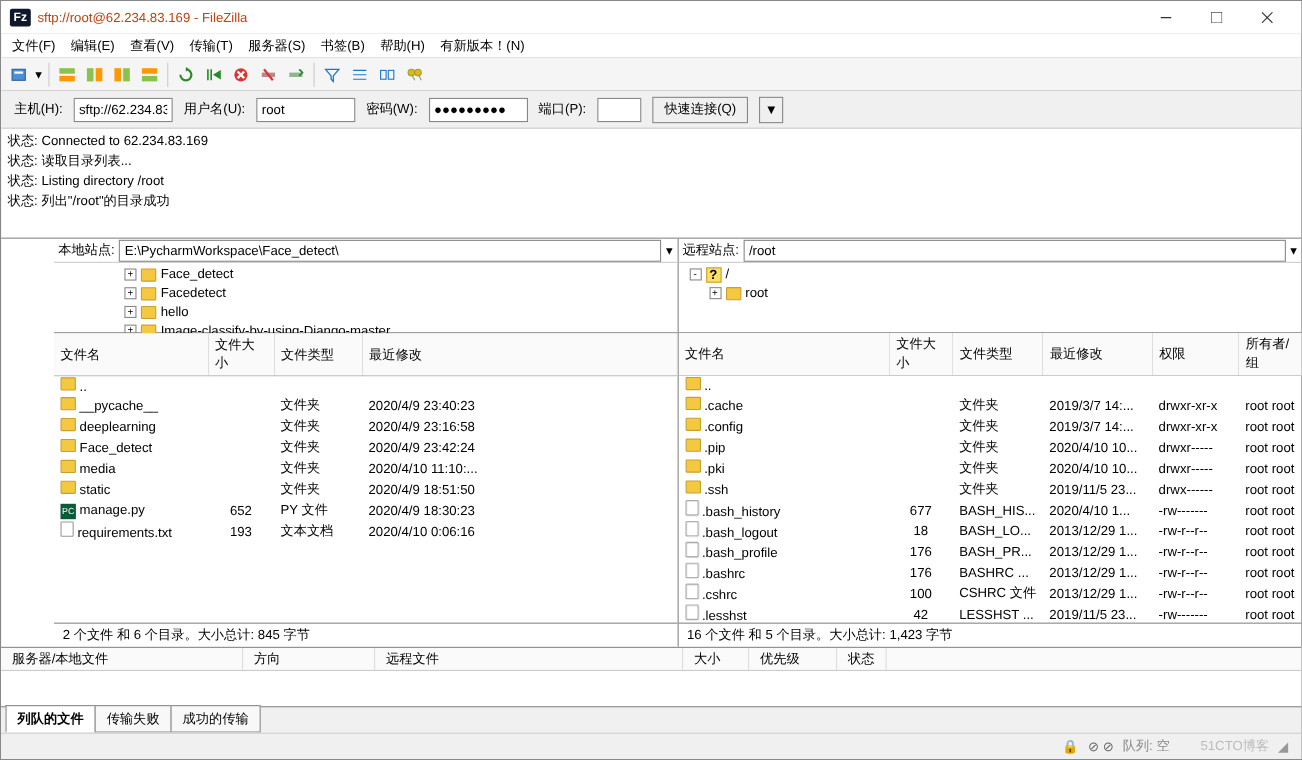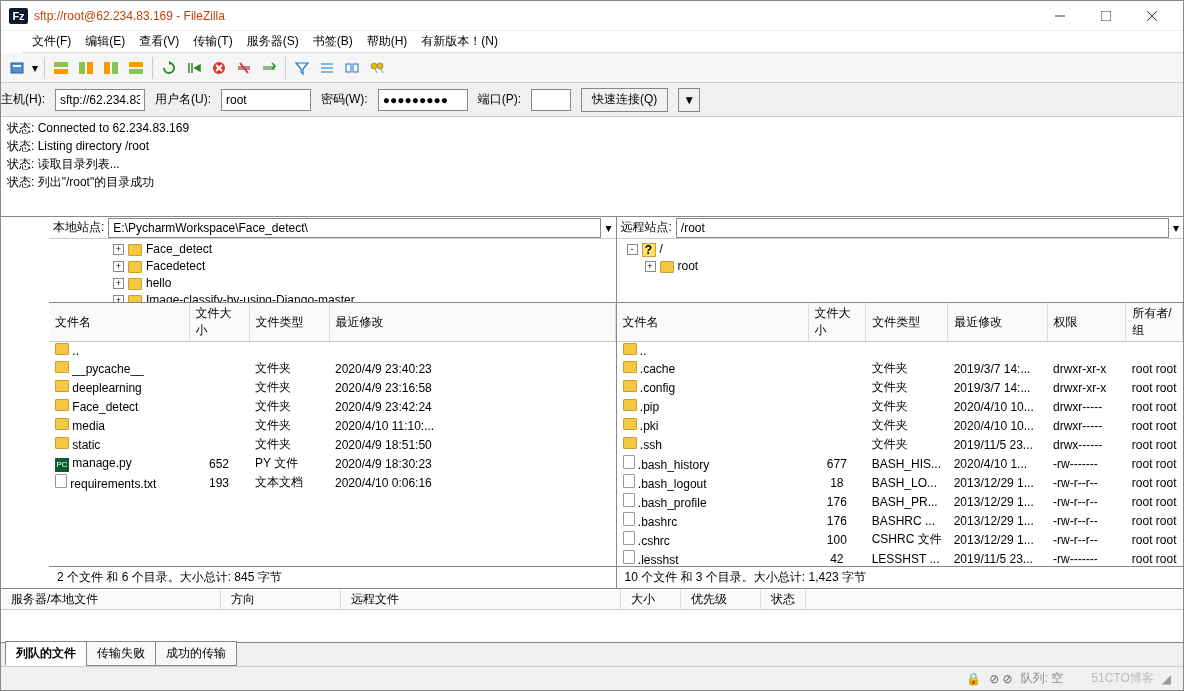--- a/index.html
+++ b/index.html
@@ -2,26 +2,26 @@
 <html><head>
 <meta charset="utf-8">
 <style>
 * { box-sizing: border-box; margin: 0; padding: 0; font-family: "Microsoft YaHei", "Segoe UI", Tahoma, sans-serif; font-size: 12px; }
 body { background: #fff; width: 1184px; height: 691px; overflow: hidden; display: flex; flex-direction: column; border: 1px solid #888; }
 .titlebar { height: 30px; background: #fff; display: flex; align-items: center; padding: 0 8px; border-bottom: 1px solid #eee; }
 .titlebar .app-icon { width:19px; height:16px; background:#0f172a; color:#fff; font-weight:bold; text-align:center; line-height:16px; font-size:11px; border-radius:2px; margin-right:6px;}
 .titlebar .title { flex:1; color:#c2410c; }
 .winbtns { display:flex; gap:0; }
 .winbtn { width:46px; height:28px; display:flex; align-items:center; justify-content:center; color:#333; }
-.menubar { height:22px; display:flex; align-items:center; padding:0 4px; gap:2px; border-bottom:1px solid #ddd;margin-left:21px; }
+.menubar { height:22px; display:flex; align-items:center; padding:0 4px; gap:2px; border-bottom:1px solid #ddd; }
 .menubar span { padding:2px 6px; }
 .toolbar { height:30px; display:flex; align-items:center; padding:2px 4px; gap:1px; border-bottom:1px solid #ccc; background:#f5f5f5; }
 .tbtn { width:24px; height:24px; display:flex; align-items:center; justify-content:center; border:1px solid transparent; border-radius:2px; position:relative; }
 .tsep { width:1px; height:22px; background:#ccc; margin:0 3px; }
-.quickbar { height:34px; display:flex; align-items:center; padding:4px 0; gap:10px; border-bottom:1px solid #ccc; background:#f0f0f0; }
+.quickbar { height:34px; display:flex; align-items:center; padding:4px 12px; gap:10px; border-bottom:1px solid #ccc; background:#f0f0f0; }
 .quickbar label { white-space:nowrap; }
 .quickbar input { height:22px; border:1px solid #888; padding:0 4px; background:#fff; }
 .qbtn { height:24px; padding:0 10px; border:1px solid #888; background:#f0f0f0; }
 .log { height:100px; overflow-y:scroll; border-bottom:1px solid #888; padding:2px 6px; line-height:18px; white-space:pre; }
 .log .line { color:#000; }
 .split-main { flex:1; display:flex; min-height:0;padding-left:48px; }
 .pane { flex:1; display:flex; flex-direction:column; min-width:0; border-right:1px solid #888; }
 .pane:last-child { border-right:none; }
 .pathrow { height:22px; display:flex; align-items:center; border-bottom:1px solid #ccc; }
 .pathrow label { padding:0 4px; }
@@ -185,21 +185,21 @@
   <label>用户名(U):</label>
   <input style="width: 90px;" value="root">
   <label>密码(W):</label>
   <input style="width: 90px;" value="●●●●●●●●●">
   <label>端口(P):</label>
   <input style="width: 40px;" value="">
   <button class="qbtn">快速连接(Q)</button>
   <button class="qbtn" style="padding:0 4px">▼</button>
 </div>
 
-<div class="log" id="log"><div class="line">状态: Connected to 62.234.83.169</div><div class="line">状态: Listing directory /root</div><div class="line">状态: 读取目录列表...</div><div class="line">状态: 列出"/root"的目录成功</div></div>
+<div class="log" id="log"><div class="line">状态: Connected to 62.234.83.169</div><div class="line">状态: 读取目录列表...</div><div class="line">状态: Listing directory /root</div><div class="line">状态: 列出"/root"的目录成功</div></div>
 
 <div class="split-main">
 
   <div class="pane">
     <div class="pathrow">
       <label>本地站点:</label>
       <input class="pathinput" value="E:\PycharmWorkspace\Face_detect\" style="">
       <span style="padding:0 4px">▾</span>
     </div>
     <div class="tree" id="local-tree">
@@ -412,21 +412,21 @@
               <td><span class="file-ico"></span> <span>.lesshst</span></td>
               <td class="num">42</td>
               <td>LESSHST ...</td>
               <td>2019/11/5 23...</td>
               <td>-rw-------</td>
               <td>root root</td>
             </tr>
           </tbody>
         </table>
     </div>
-    <div class="status-strip">10 个文件 和 3 个目录。大小总计: 1,423 字节</div>
+    <div class="status-strip">16 个文件 和 5 个目录。大小总计: 1,423 字节</div>
   </div>
 </div>
 
 <div class="queueheader" id="queue-header">
     <div style="width: 220px;">服务器/本地文件</div>
     <div style="width: 120px;">方向</div>
     <div style="width: 280px;">远程文件</div>
     <div style="width: 60px;">大小</div>
     <div style="width: 80px;">优先级</div>
     <div>状态</div>

